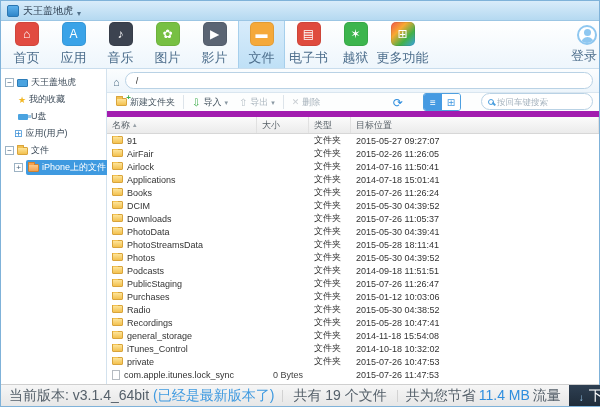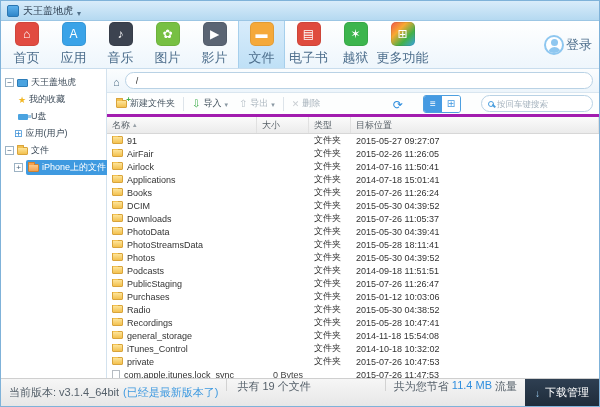--- a/index.html
+++ b/index.html
@@ -15,21 +15,21 @@
   .title-caret::before{content:'▾';font-size:8px;color:#51708a}
 
   
   .navbar{height:48px;flex:none;display:flex;align-items:stretch;padding:0 2px;
     background:linear-gradient(#ffffff,#eef6fc);border-bottom:1px solid #c9dded}
   .nav-item{width:47px;display:flex;flex-direction:column;align-items:center;justify-content:center;gap:3px;cursor:pointer}
   .nav-item.active{background:linear-gradient(#d8ecfb,#bfe0f6);border-left:1px solid #a6cfec;border-right:1px solid #a6cfec}
   .nav-ico{width:24px;height:24px;border-radius:5px;color:#fff;font-size:12px;line-height:24px;text-align:center;
     box-shadow:inset 0 0 0 1px rgba(0,0,0,.08)}
   .nav-label{font-size:13px;color:#4d6e8c;white-space:nowrap}
-  .login{margin-left:auto;width:58px;display:flex;flex-direction:row;align-items:center;justify-content:center;gap:2px;cursor:pointer}
+  .login{margin-left:auto;width:58px;display:flex;flex-direction:column;align-items:flex-end;justify-content:center;gap:2px;cursor:pointer}
   .avatar-icon{width:20px;height:20px;border:2px solid #8ec7f0;border-radius:50%;position:relative;overflow:hidden;background:#fff}
   .avatar-icon::before{content:'';position:absolute;width:7px;height:7px;border-radius:50%;background:#8ec7f0;left:4.5px;top:2.5px}
   .avatar-icon::after{content:'';position:absolute;width:13px;height:7px;border-radius:7px 7px 0 0;background:#8ec7f0;left:1.5px;bottom:-1px}
 
   
   .main{flex:1;display:flex;overflow:hidden}
   .sidebar{width:106px;flex:none;border-right:1px solid #d3e2ee;background:#fff;padding:5px 2px;font-size:9px;color:#3c4a58}
   .tree-row{height:17px;display:flex;align-items:center;gap:3px;white-space:nowrap;cursor:pointer}
   .pl1{padding-left:2px}.pl2{padding-left:15px}.pl1b{padding-left:11px}
   .expander{width:9px;height:9px;flex:none;border:1px solid #9db3c4;background:#fff;font-size:8px;line-height:7px;text-align:center;color:#45607a}
@@ -50,31 +50,31 @@
   .folder-ico.orange::before{background:#f3a14f;border-color:#cf8230}
   .file-ico{width:8px;height:10px;background:#fff;border:1px solid #b6bcc2;display:inline-block;flex:none}
 
   
   .content{flex:1;display:flex;flex-direction:column;overflow:hidden;background:#fff}
   .pathbar{height:24px;flex:none;display:flex;align-items:center;gap:5px;padding:0 6px;
     background:linear-gradient(#fbfdfe,#edf5fb);border-bottom:1px solid #d9e6f0}
   .home-glyph::before{content:'⌂';font-size:11px;color:#5a788f}
   .path-input{flex:1;height:17px;border:1px solid #b9d2e5;border-radius:9px;padding:0 10px;font-size:9px;color:#333;background:#fff;outline:none}
 
-  .actionbar{height:24px;flex:none;display:flex;align-items:center;gap:5px;padding:0 6px;background:#fdfefe;border-bottom:3px solid #a21caf}
+  .actionbar{height:24px;flex:none;display:flex;align-items:center;gap:5px;padding:0 6px;background:#fdfefe;border-bottom:6px solid #a21caf}
   .act-btn{display:flex;align-items:center;gap:3px;font-size:9px;color:#44535f;padding:2px 3px;cursor:pointer;white-space:nowrap}
   .act-btn.disabled{color:#a9b4bd;cursor:default}
   .folder-plus{position:relative;display:inline-flex}
   .folder-plus::after{content:'+';position:absolute;right:-4px;top:-5px;color:#3fae4c;font-size:8px;font-weight:bold}
   .glyph-import::before{content:'⇩';color:#3fae4c;font-size:10px}
   .glyph-export::before{content:'⇧';color:#b9c2c9;font-size:10px}
   .glyph-del::before{content:'✕';color:#c9ced3;font-size:9px}
   .caret-down::before{content:'▾';font-size:7px;color:#8a98a3}
   .vsep{width:1px;height:14px;background:#dde4ea;flex:none}
-  .right-tools{margin-left:auto;display:flex;align-items:center;gap:20px}
+  .right-tools{margin-left:auto;display:flex;gap:20px}
   .refresh-btn{cursor:pointer}
   .refresh-btn::before{content:'⟳';color:#2f8ede;font-size:12px}
   .view-toggle{display:flex;border:1px solid #4d9fe0;border-radius:3px;overflow:hidden}
   .view-btn{width:18px;height:16px;display:flex;align-items:center;justify-content:center;font-size:10px;cursor:pointer}
   .view-btn.list{background:#459ae2;color:#fff}
   .view-btn.grid{background:#fff;color:#459ae2}
   .view-btn.list::before{content:'≡'}
   .view-btn.grid::before{content:'⊞'}
   .search-box{width:112px;height:17px;border:1px solid #b9d2e5;border-radius:9px;background:#fff;display:flex;align-items:center;gap:3px;padding:0 6px}
   .search-icon{width:6px;height:6px;border:1.5px solid #4a9ede;border-radius:50%;position:relative;flex:none}
@@ -93,22 +93,22 @@
   .c-date{width:100px;flex:none}
   .c-target{flex:1}
   .tbody{flex:1;overflow:hidden}
   .trow{height:13px;display:flex;align-items:center;font-size:9px;color:#333}
   .trow .c-name{display:flex;gap:4px;padding:0 5px;overflow:hidden;white-space:nowrap}
   .trow .c-size{text-align:right;padding:0 6px;color:#444}
   .trow .c-type{padding:0 5px}
   .trow .c-date{padding:0 5px;white-space:nowrap}
 
   
-  .statusbar{height:28px;flex:none;display:flex;background:linear-gradient(#f6f6f6,#e7e7e7);
-    border-top:1px solid #cfcfcf;font-size:11px;color:#55606a}
+  .statusbar{height:22px;flex:none;display:flex;align-items:center;background:linear-gradient(#f6f6f6,#e7e7e7);
+    border-top:1px solid #cfcfcf;font-size:14px;color:#55606a}
   .sb-left{padding:0 8px;display:flex;gap:4px;align-items:center;white-space:nowrap}
   .sb-note{color:#3f9ae0}
   .sb-sep{width:1px;height:12px;background:#d2d2d2;flex:none}
   .sb-count{padding:0 10px;flex:1;white-space:nowrap}
   .sb-savings{padding:0 8px;display:flex;gap:3px;white-space:nowrap}
   .sb-value{color:#2f8ede}
   .dl-btn{height:100%;background:linear-gradient(#2e3f52,#1f2c3a);color:#fff;display:flex;align-items:center;gap:5px;padding:0 10px;cursor:pointer;white-space:nowrap}
   .dl-ico::before{content:'↓';font-size:10px;color:#9fd1f5}
 </style>
 </head>

